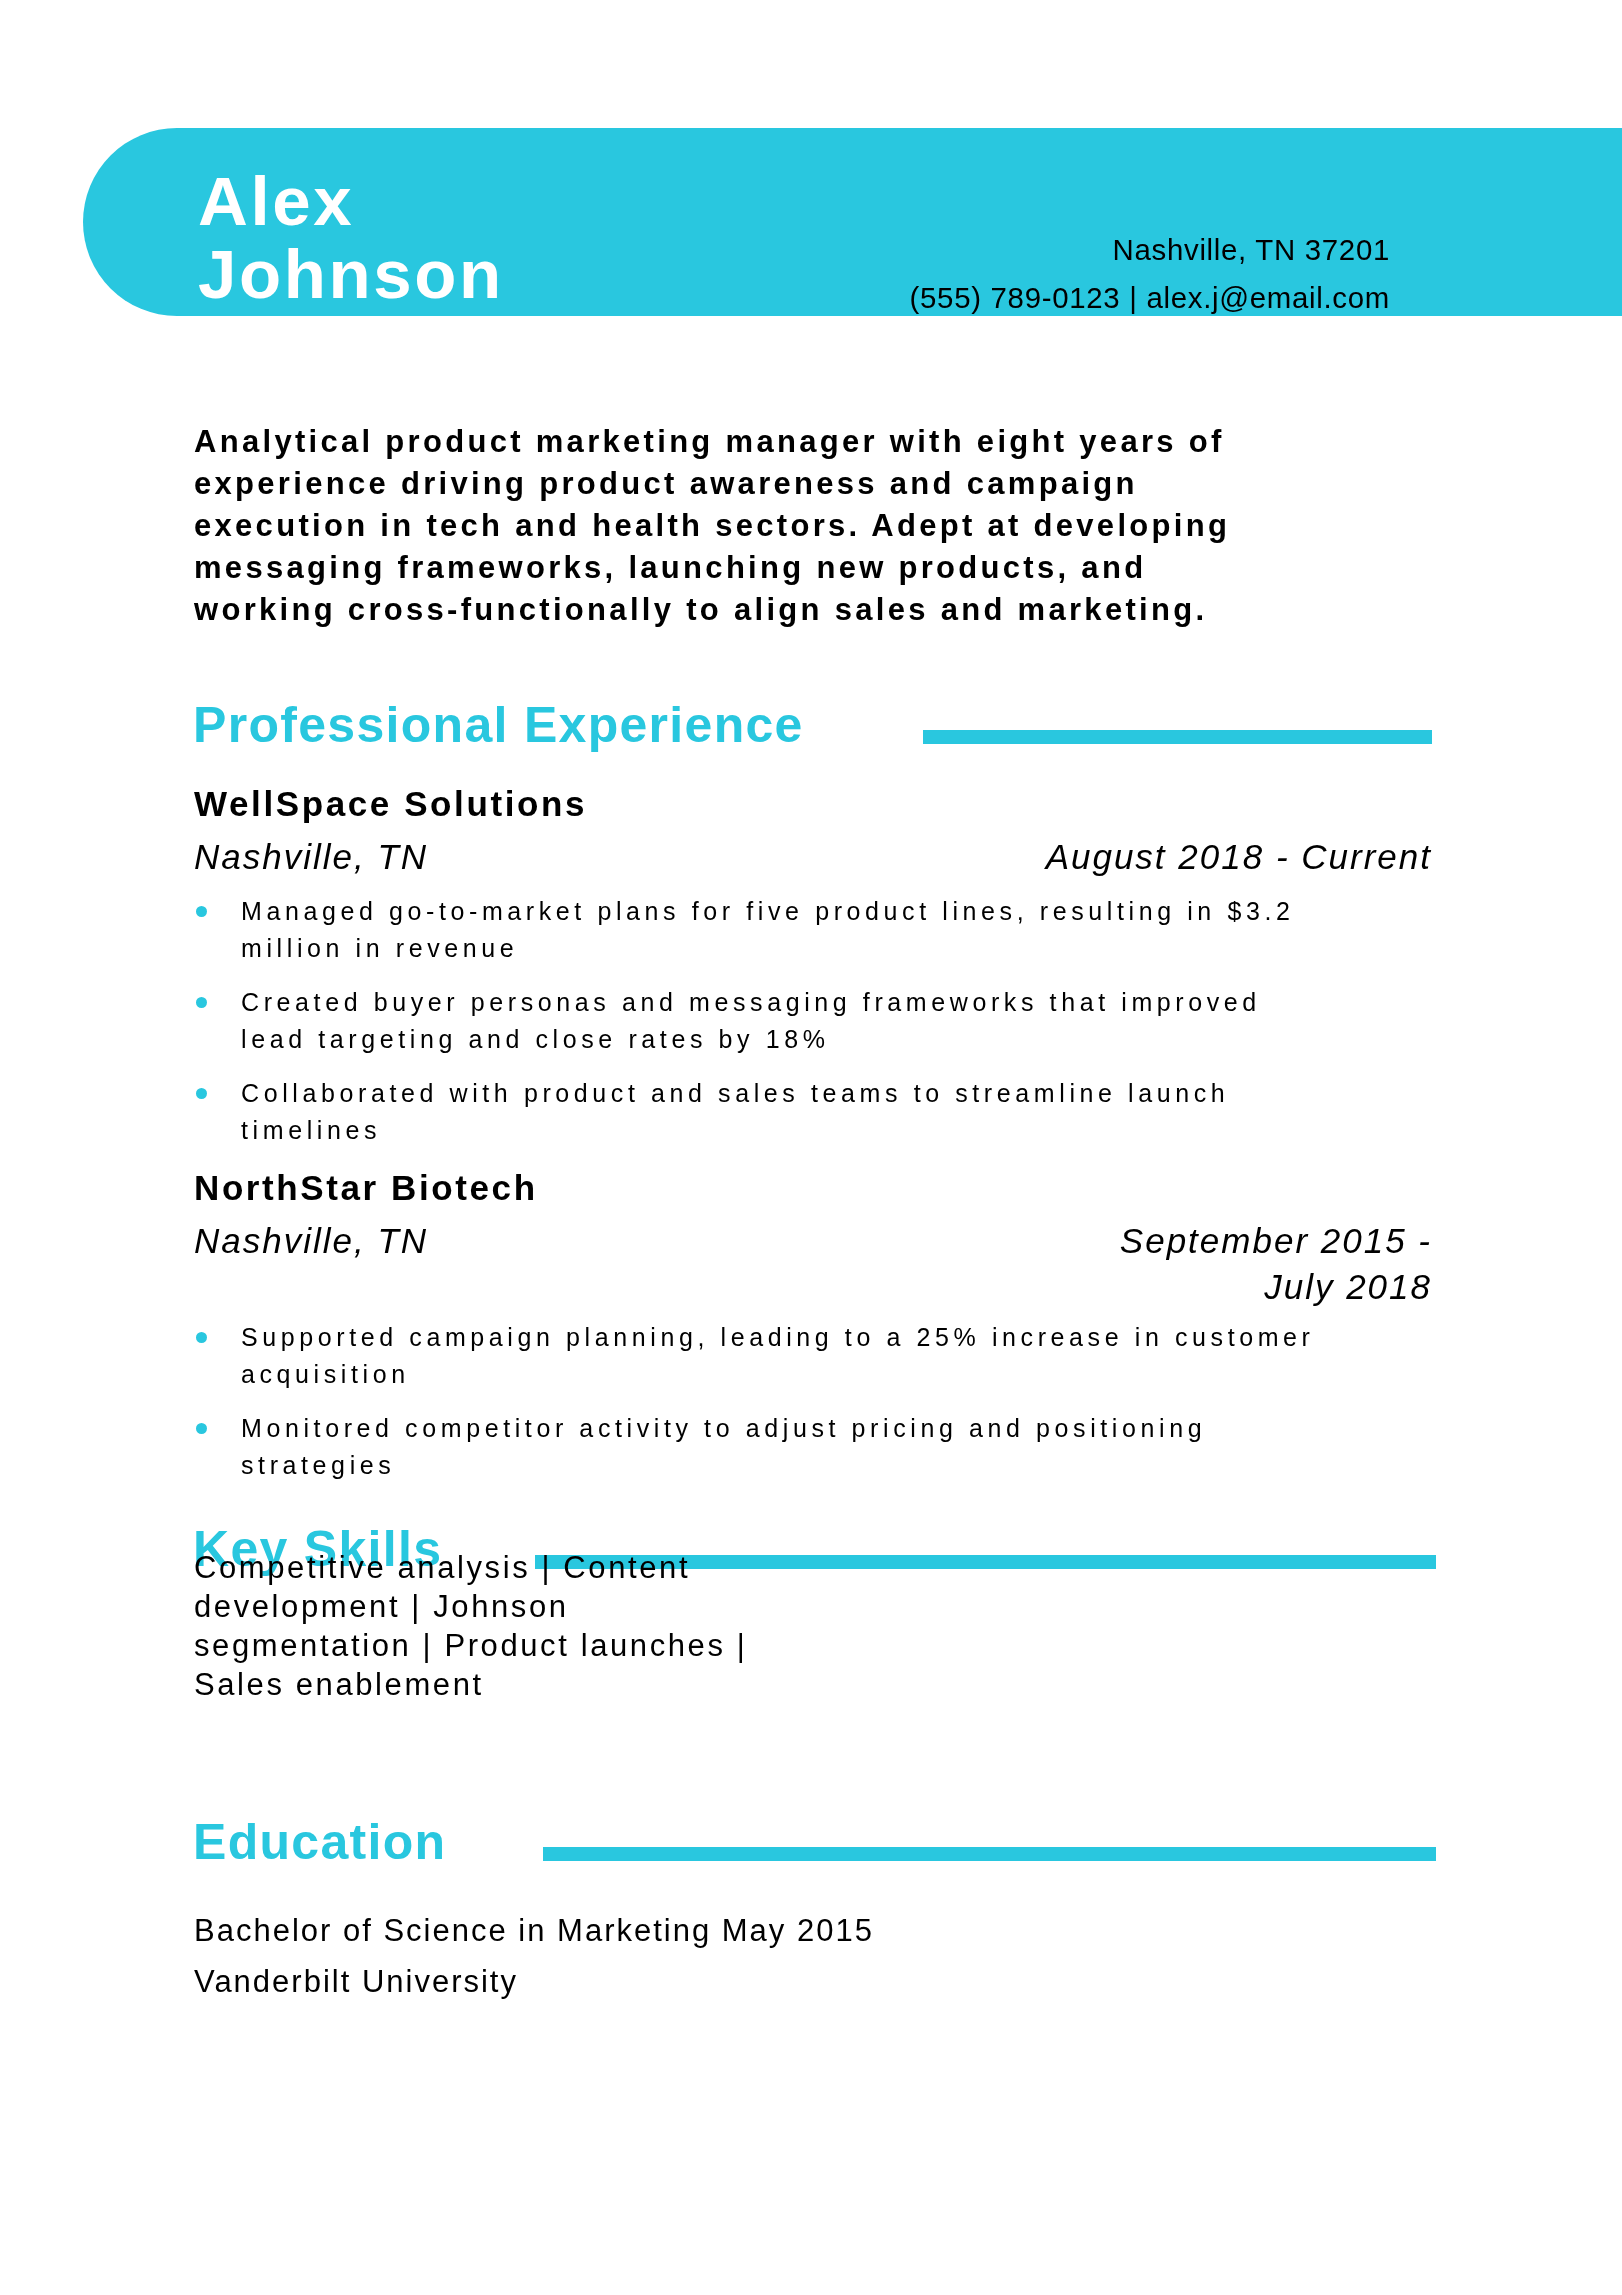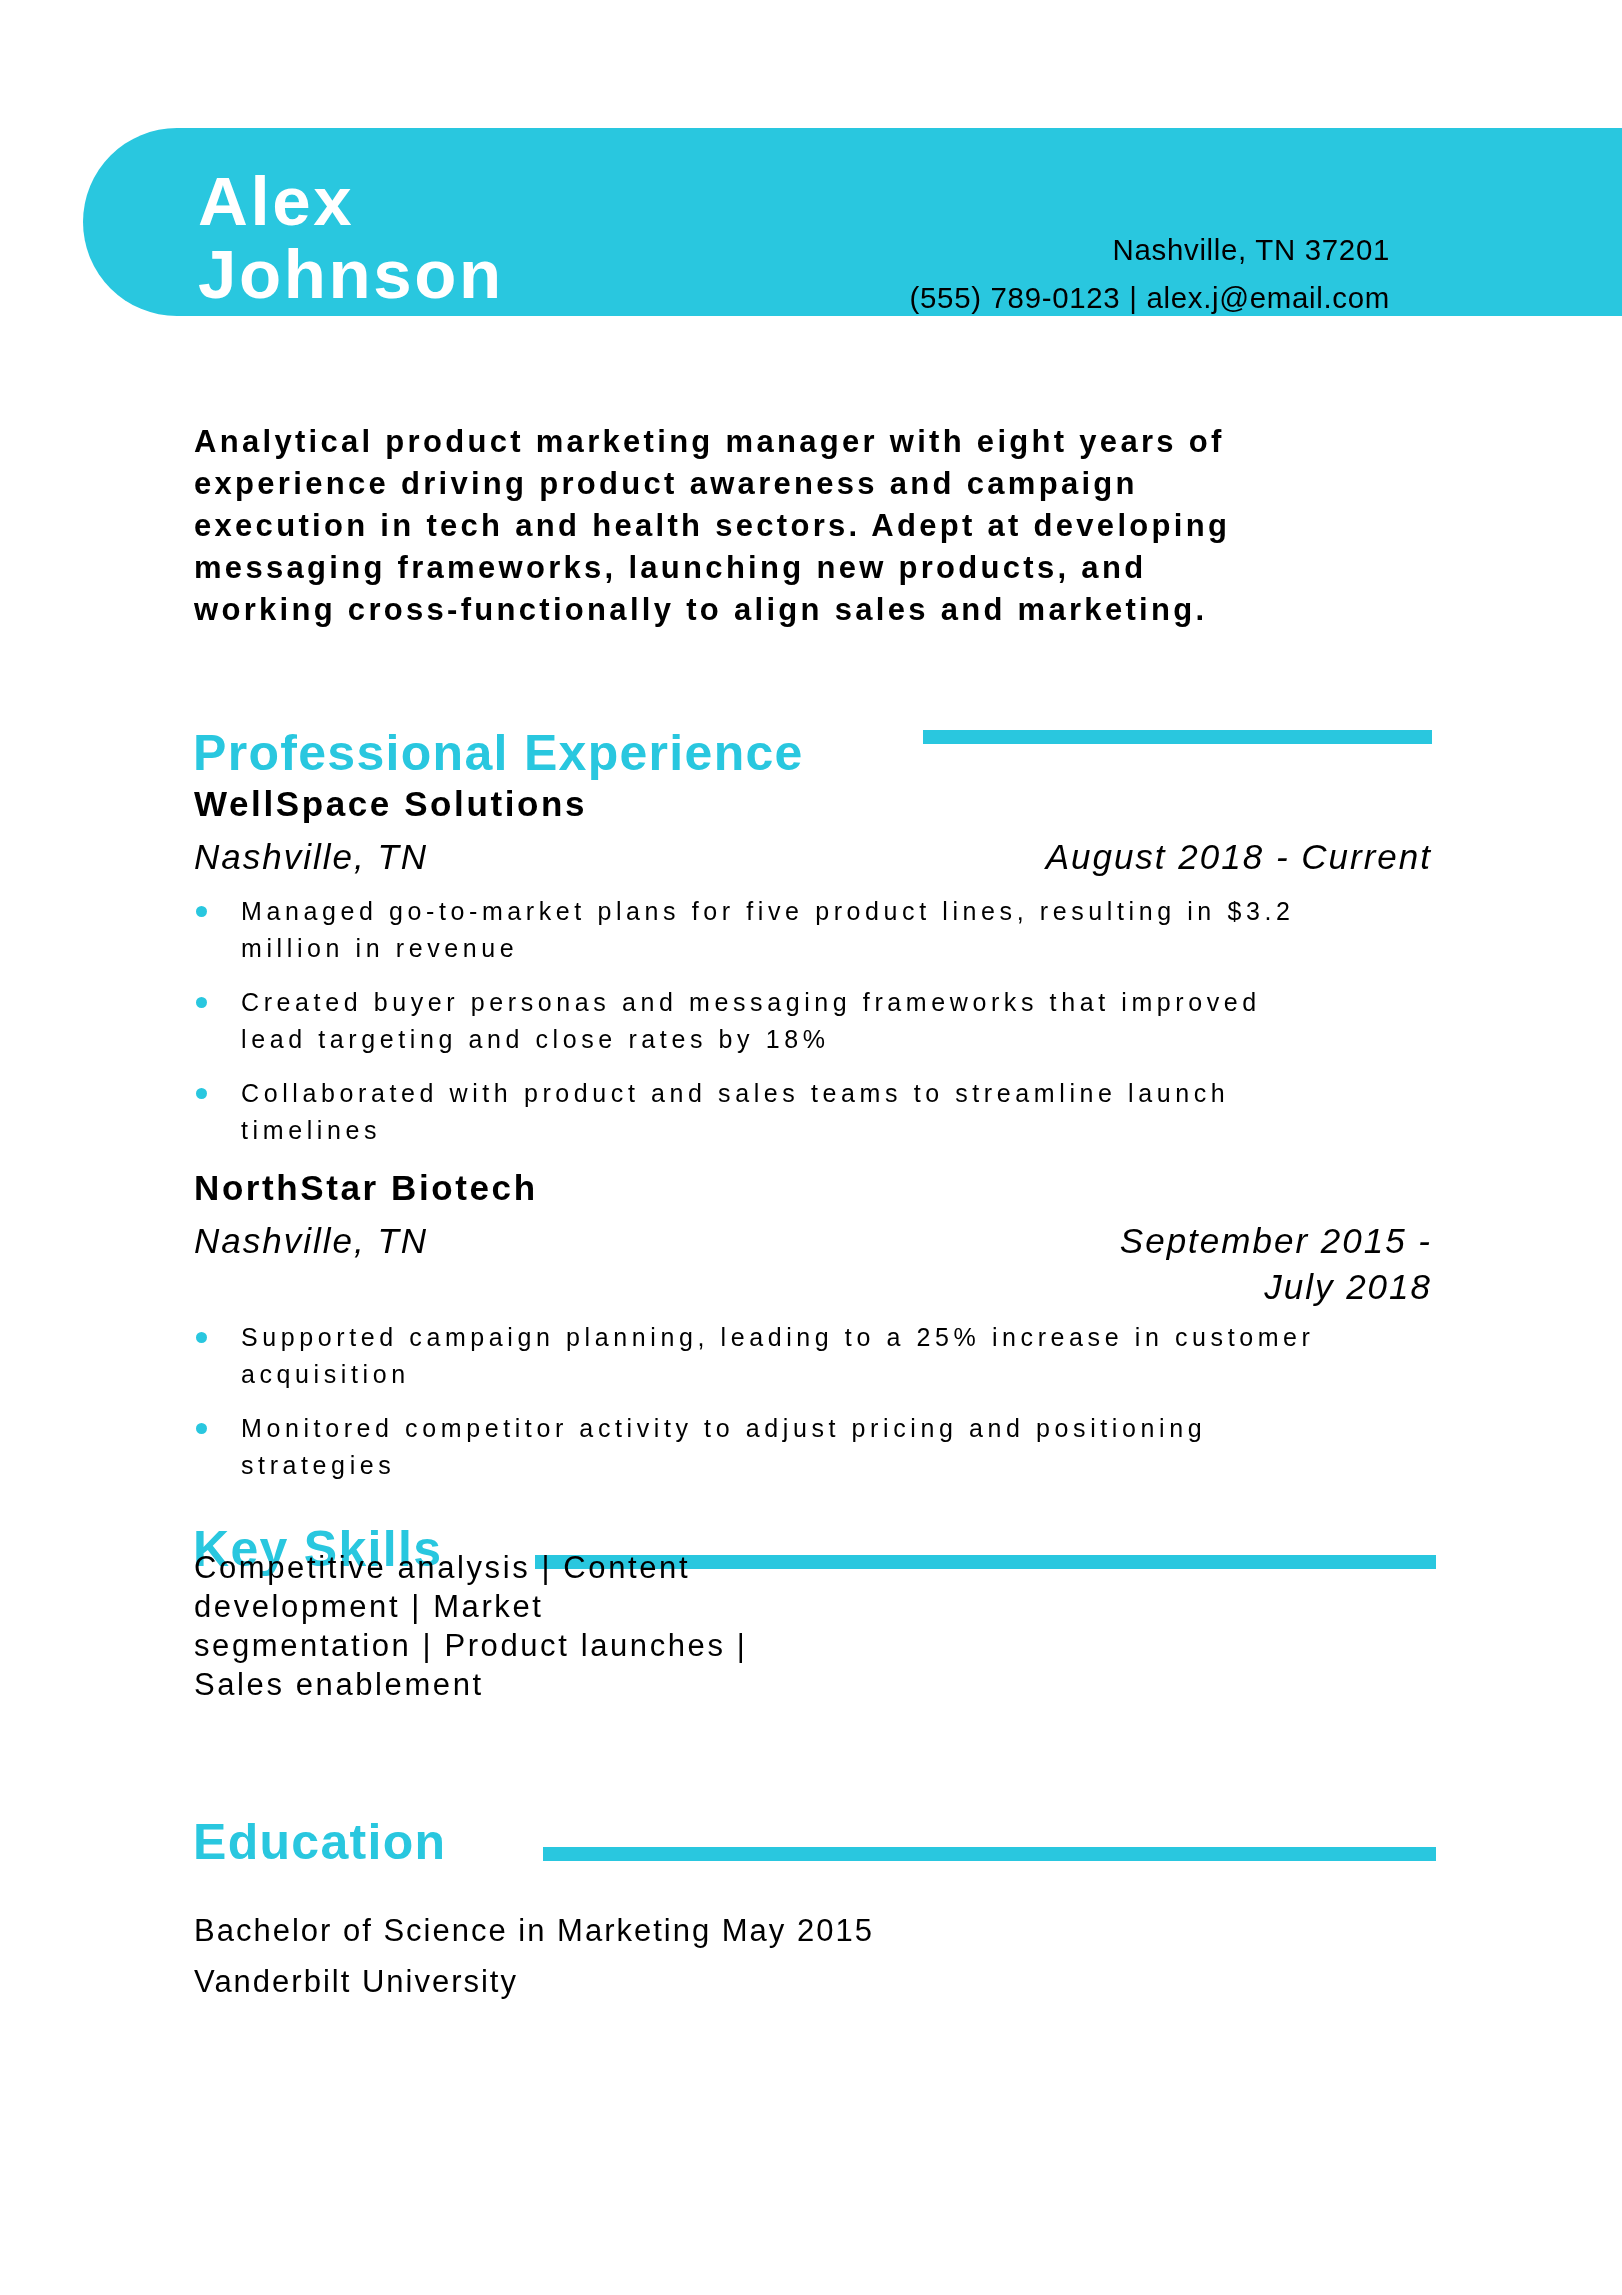--- a/index.html
+++ b/index.html
@@ -41,21 +41,21 @@
 
   
   .sec-heading {
     position: absolute; left: 193px;
     color: var(--accent); font-size: 50px; font-weight: bold;
     line-height: 50px; letter-spacing: 1.3px; white-space: nowrap;
   }
   .rule {
     position: absolute; height: 14.4px; background: var(--accent);
   }
-  .pe-heading  { top: 728px; }
+  .pe-heading  { top: 700px; }
   .pe-rule     { left: 923px; top: 730px; width: 509px; }
   .ks-heading  { top: 1524px; }
   .ks-rule     { left: 535px;  top: 1555px; width: 901px; }
   .edu-heading { top: 1817px; }
   .edu-rule    { left: 543px;  top: 1847px; width: 893px; }
 
   
   .company {
     position: absolute; left: 194px;
     font-size: 35px; font-weight: bold; line-height: 37px;
@@ -160,21 +160,21 @@
     <li>
       <span class="dot"></span>
       <span class="li-text">Monitored competitor activity to adjust pricing and positioning strategies</span>
     </li>
   </ul>
 
   <h2 class="sec-heading ks-heading">Key Skills</h2>
   <div class="rule ks-rule"></div>
   <section class="skills-block">
     <div>Competitive analysis | Content</div>
-    <div>development | Market</div>
+    <div>development | Johnson</div>
     <div>segmentation | Product launches |</div>
     <div>Sales enablement</div>
   </section>
 
   <h2 class="sec-heading edu-heading">Education</h2>
   <div class="rule edu-rule"></div>
   <section class="edu-block">
     <div>Bachelor of Science in Marketing May 2015</div>
     <div>Vanderbilt University</div>
   </section>

